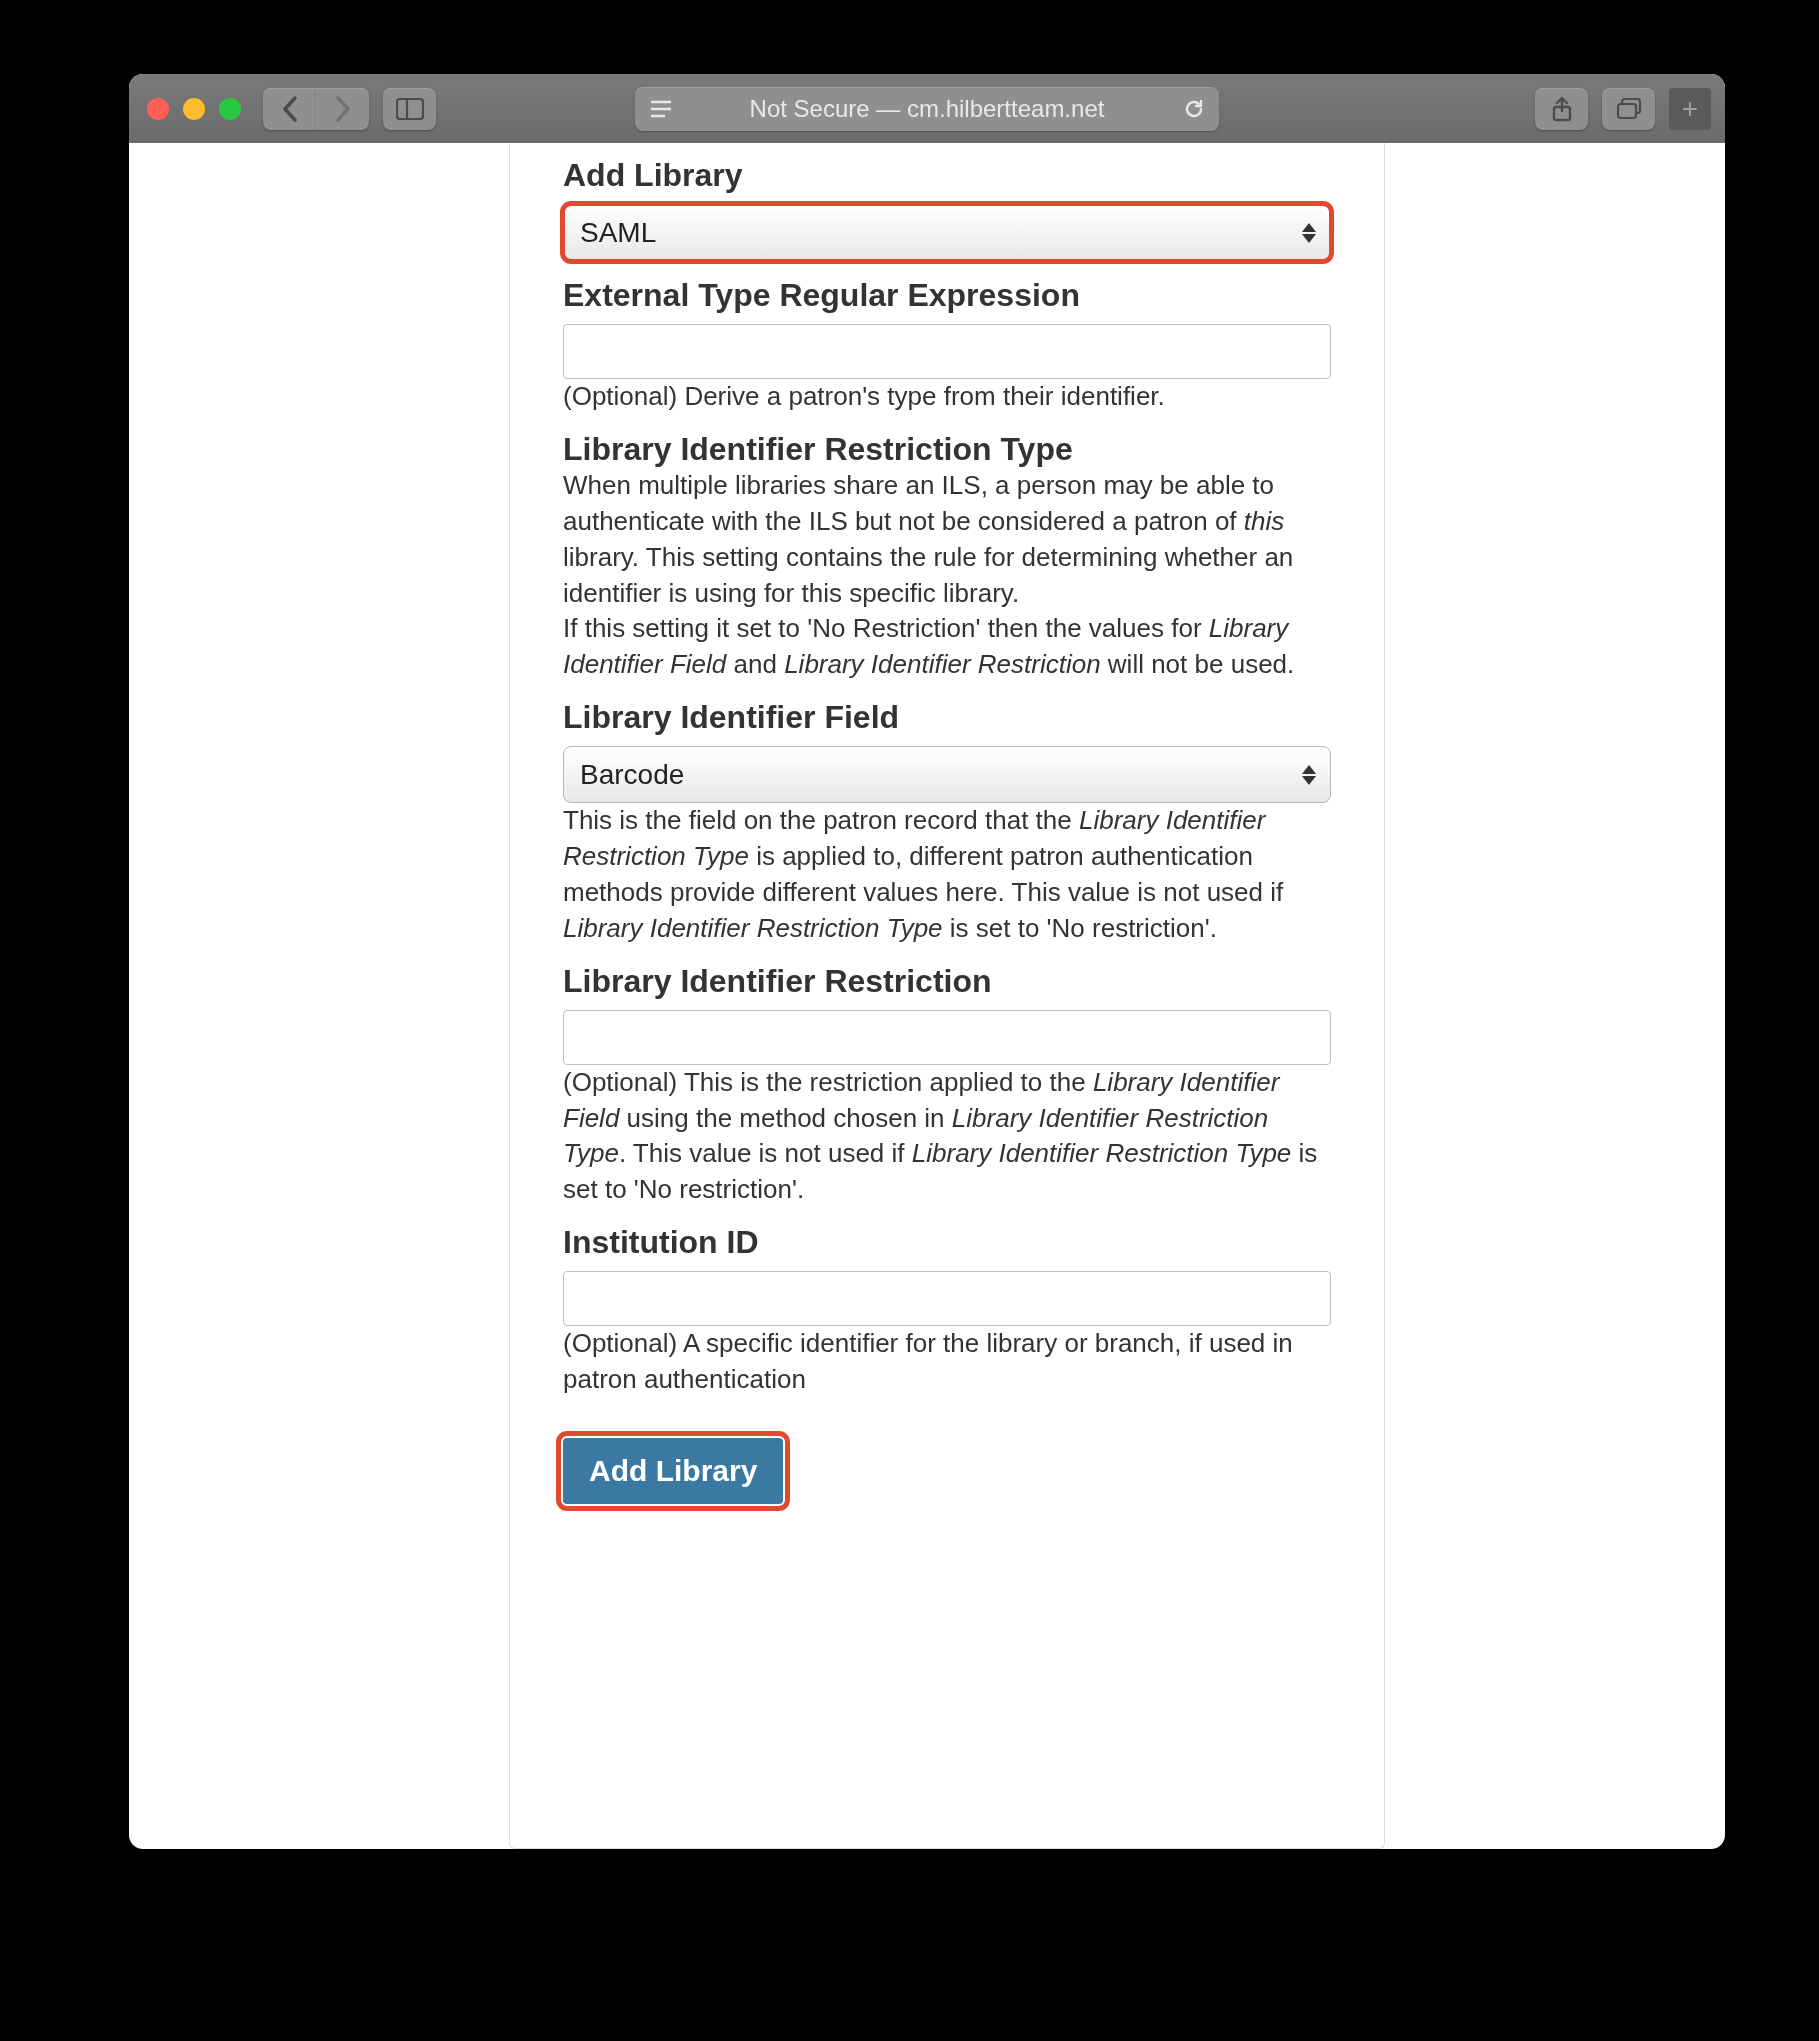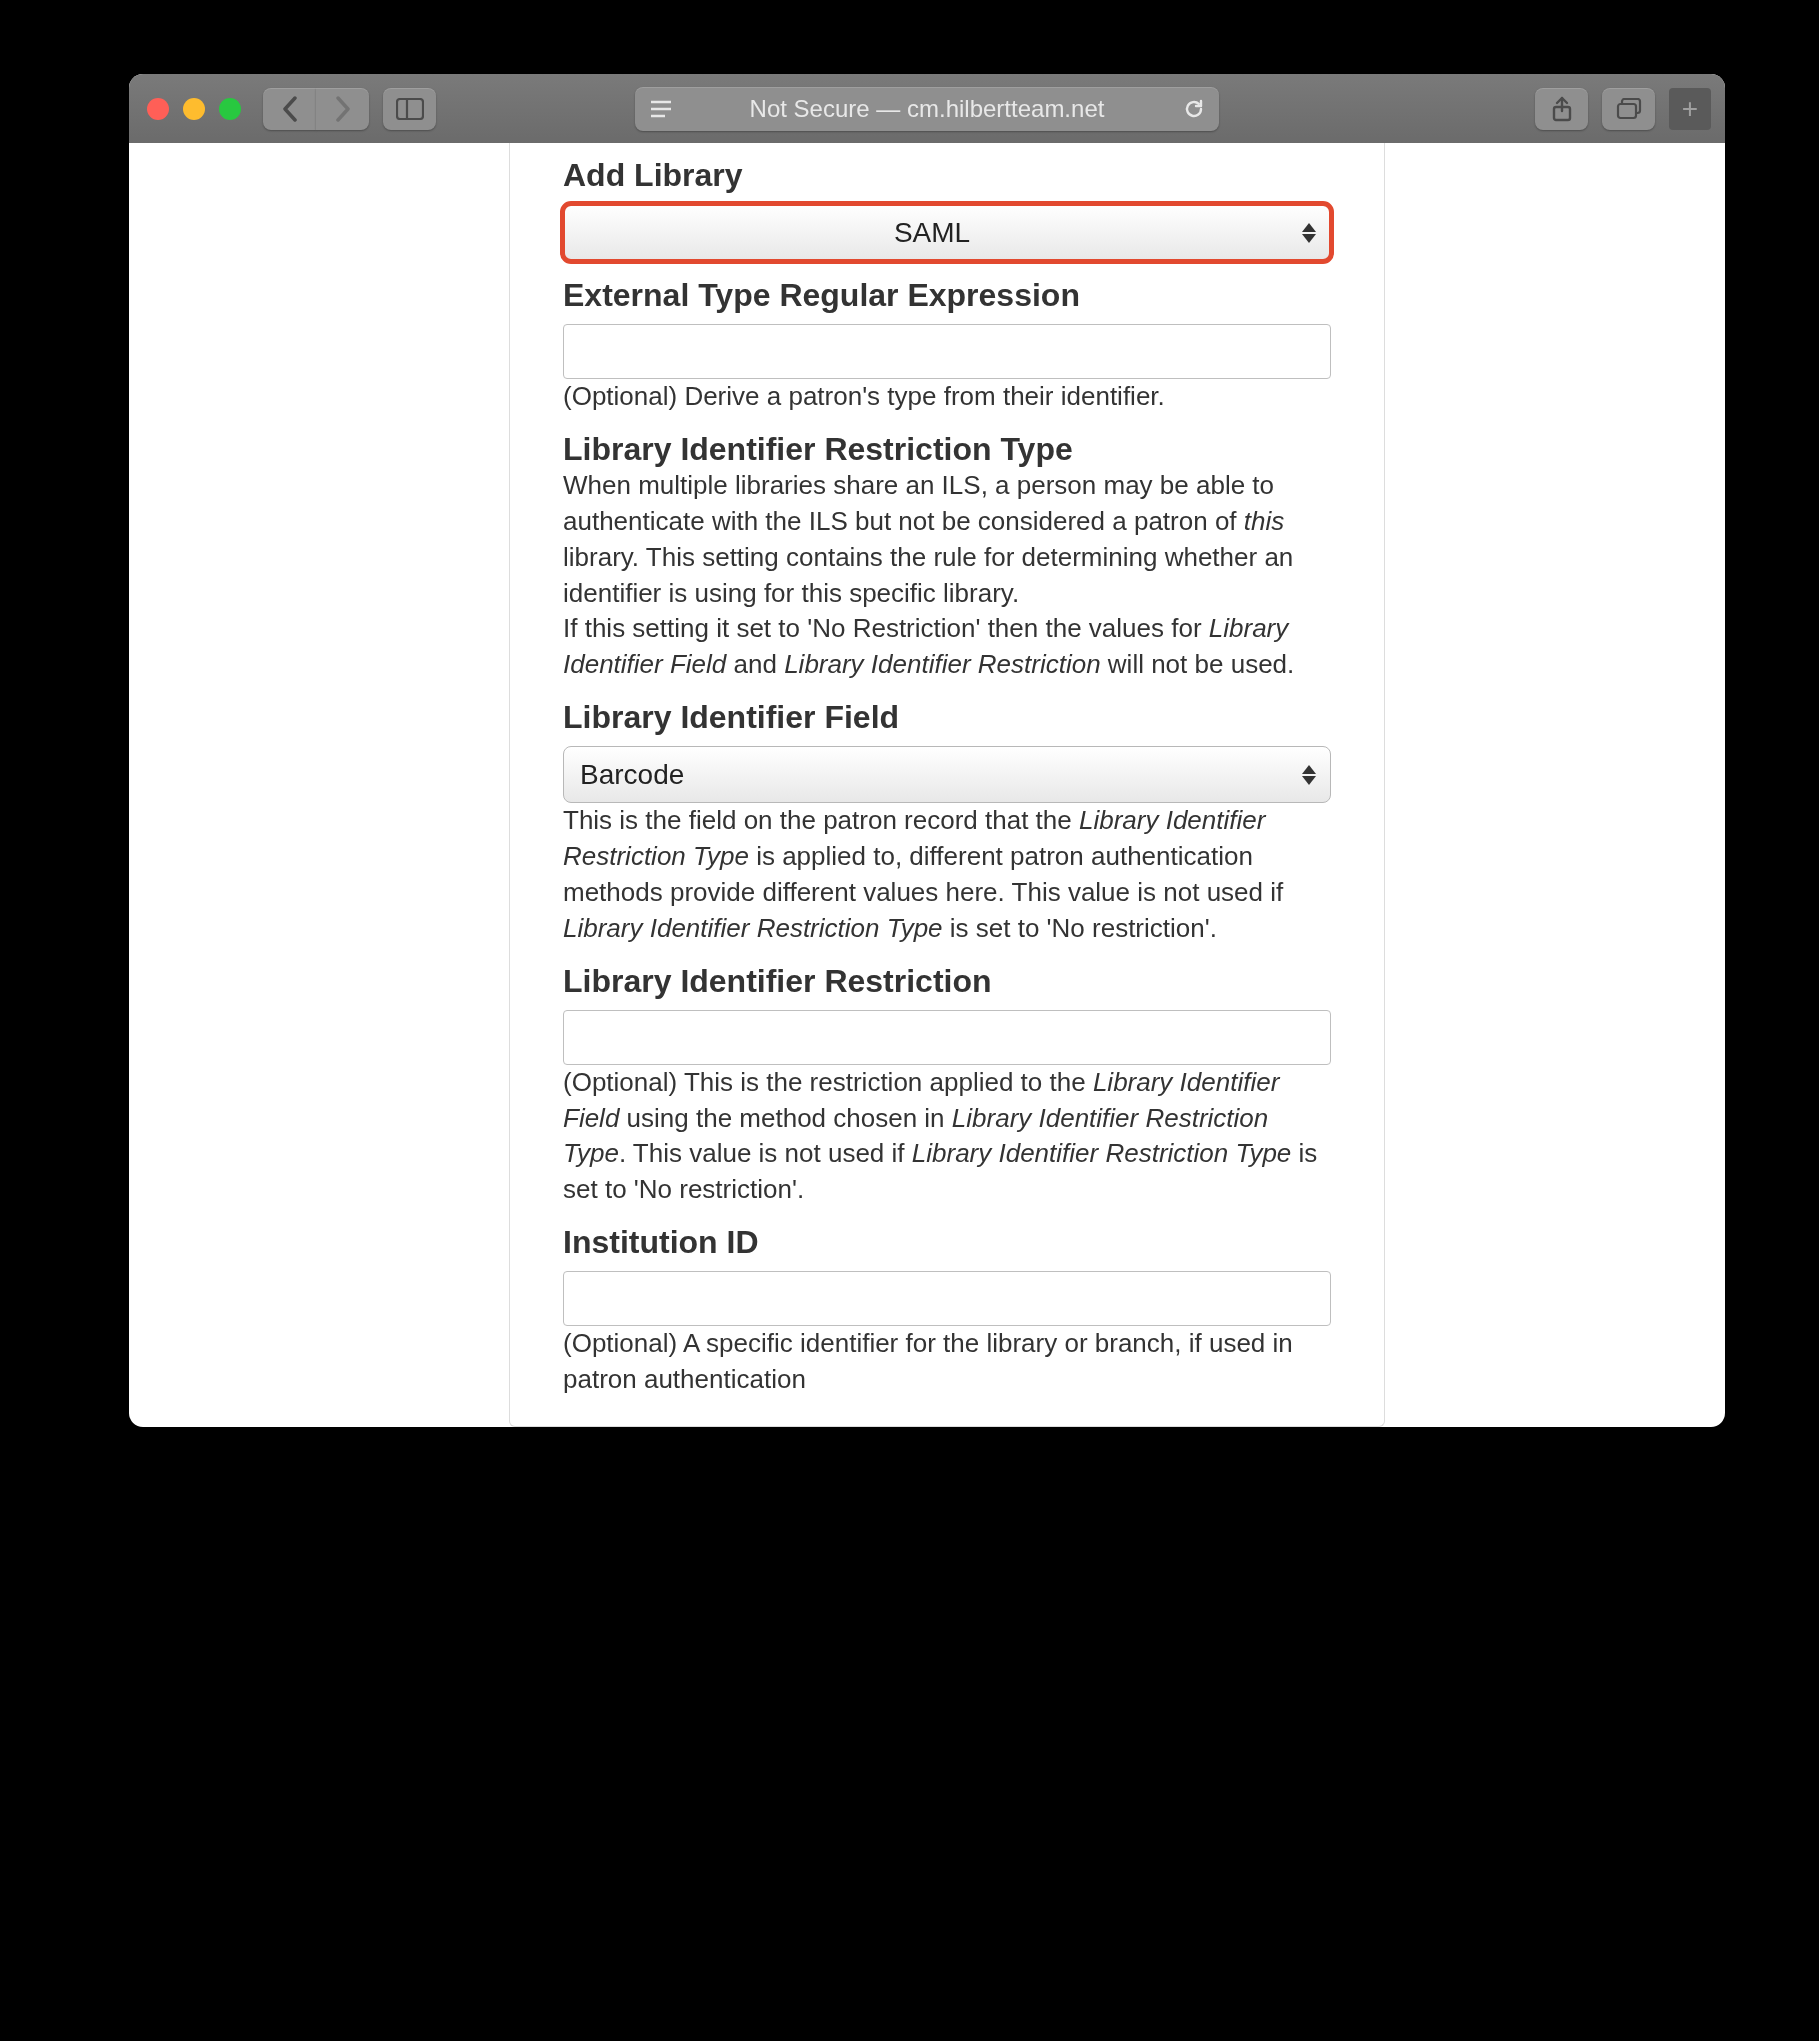--- a/index.html
+++ b/index.html
@@ -9,21 +9,21 @@
     width:1820px;
     height:2041px;
     position:relative;
   }
   
   .window{
     position:absolute;
     left:129px;
     top:74px;
     width:1596px;
-    height:1353px;
+    height:1775px;
     border-radius:14px;
     background:#fff;
     box-shadow:0 30px 79px rgba(0,0,0,.6);
     overflow:hidden;
   }
   .titlebar{
     height:69px;
     background:linear-gradient(#7a7a7a,#6b6b6b);
     display:flex;
     align-items:center;
@@ -96,21 +96,21 @@
     color:#222;
     margin-top:10px;
   }
   .select .updown{
     position:absolute;right:14px;top:50%;transform:translateY(-50%);
     display:flex;flex-direction:column;gap:2px;
   }
   .tri{width:0;height:0;border-left:7px solid transparent;border-right:7px solid transparent;}
   .tri.up{border-bottom:9px solid #333;}
   .tri.down{border-top:9px solid #333;}
-  .highlight{outline:5px solid #e2492f;outline-offset:-2px;justify-content:center;}
+  .highlight{outline:5px solid #e2492f;outline-offset:-2px;}
   .tinput{
     height:55px;
     border:1px solid #bfbfbf;
     border-radius:4px;
     width:100%;
     box-sizing:border-box;
     font-size:26px;
     padding:0 14px;
     margin-top:10px;
   }

